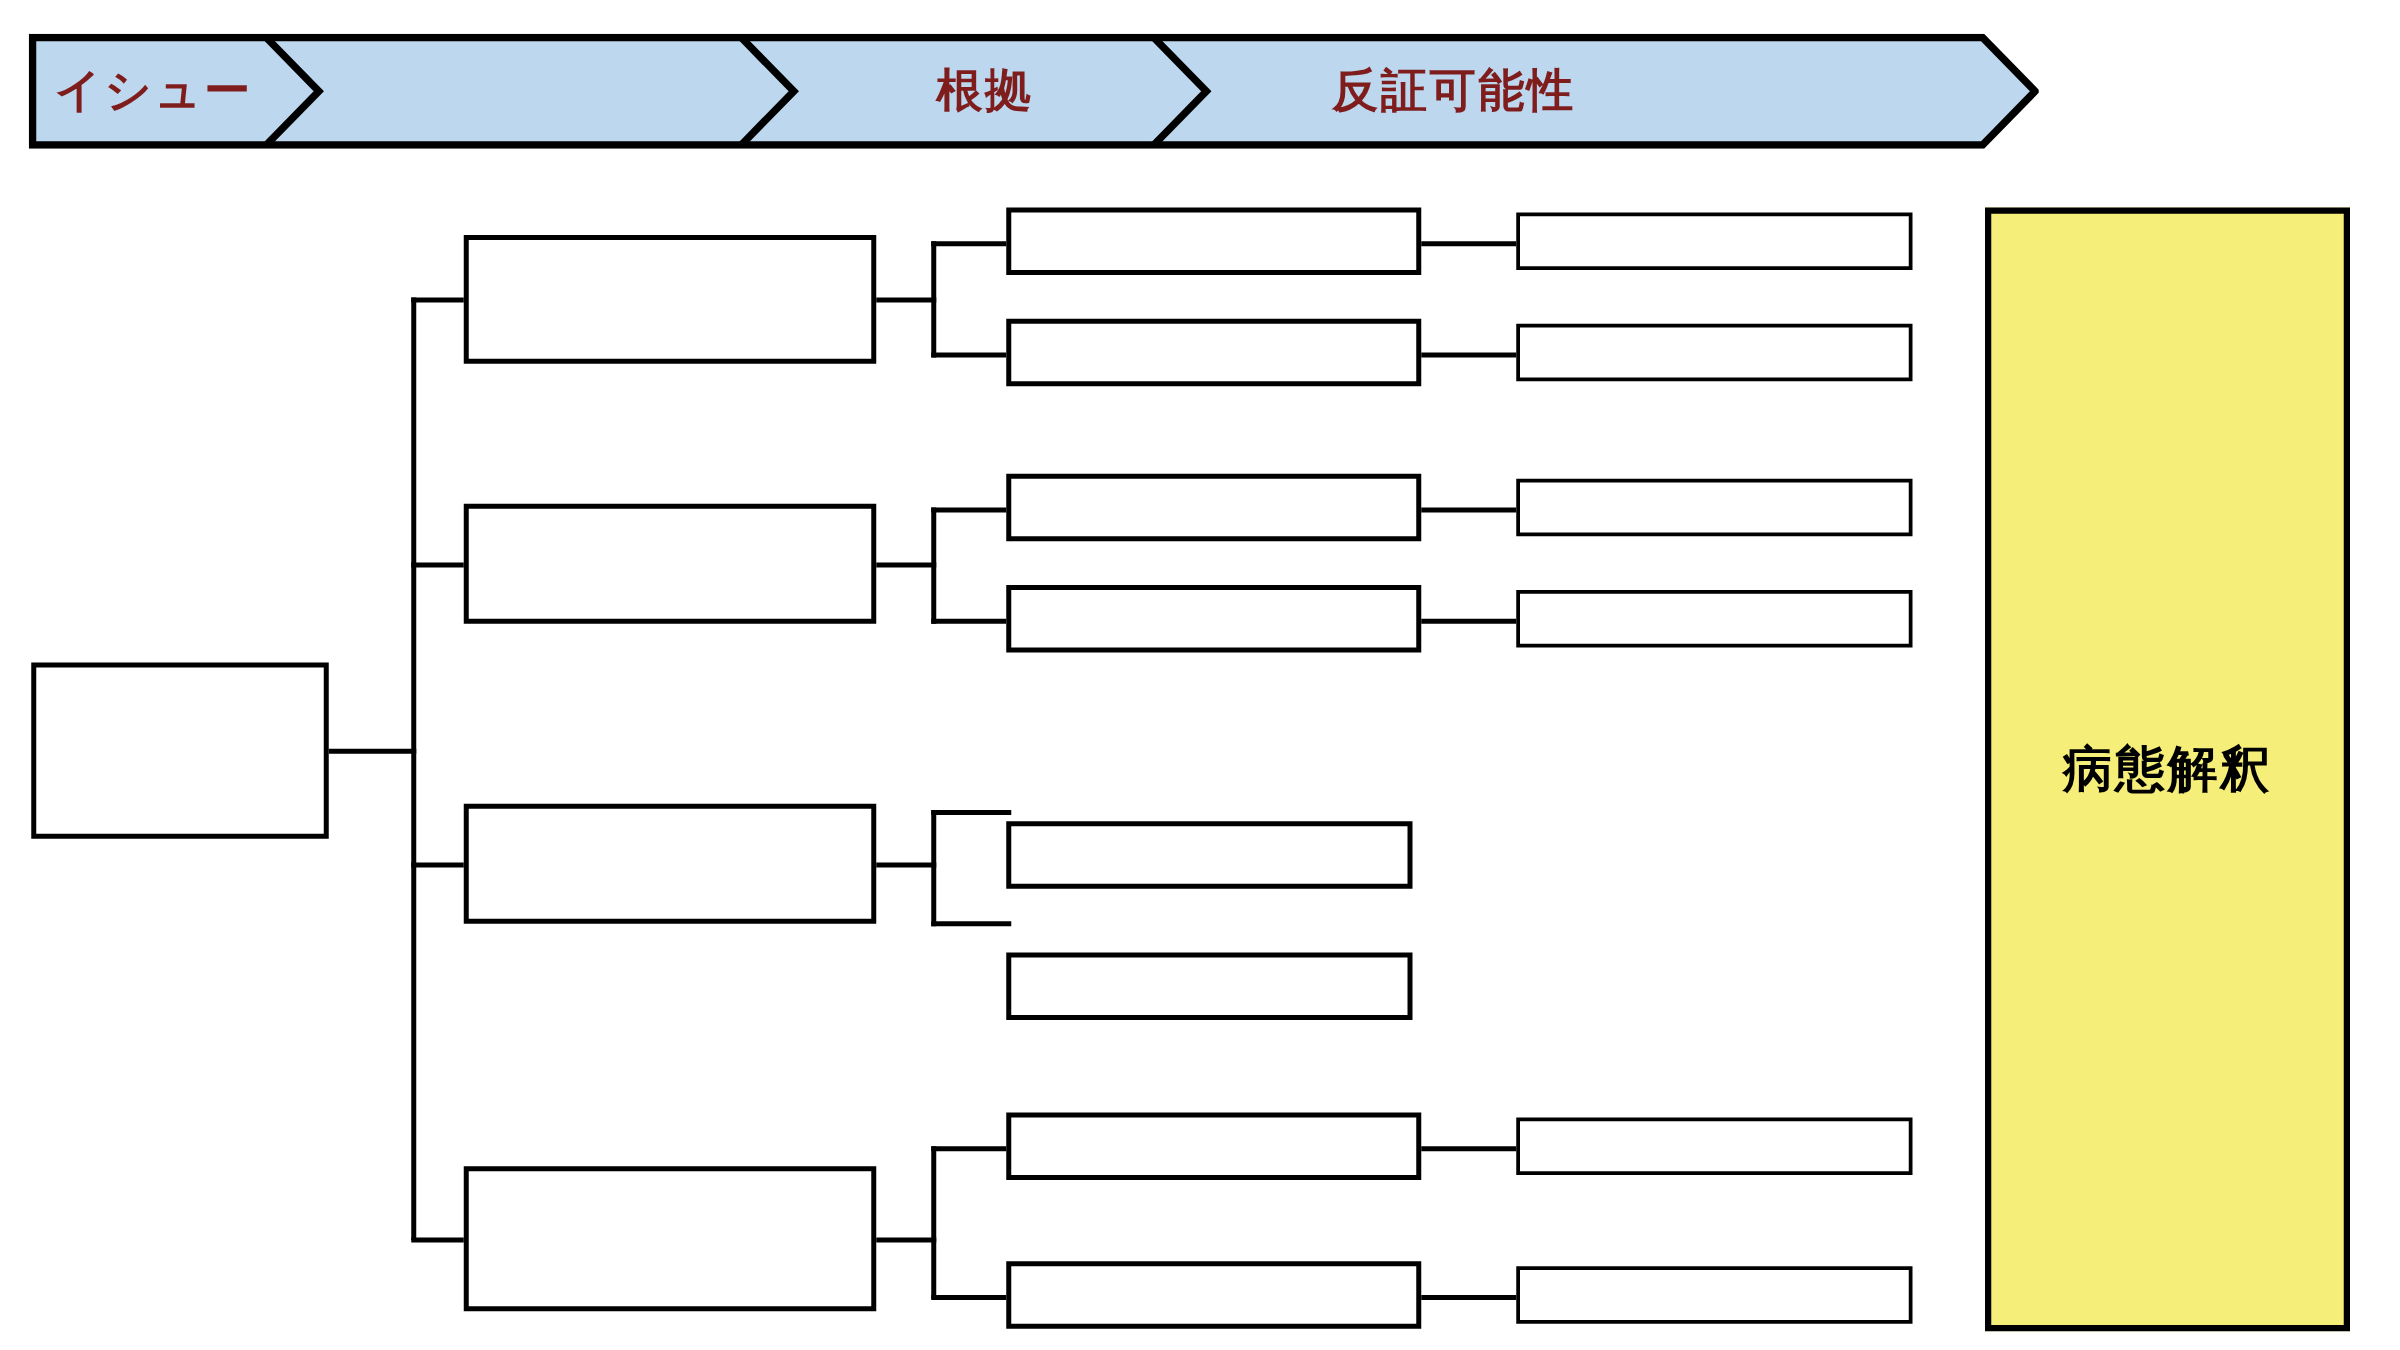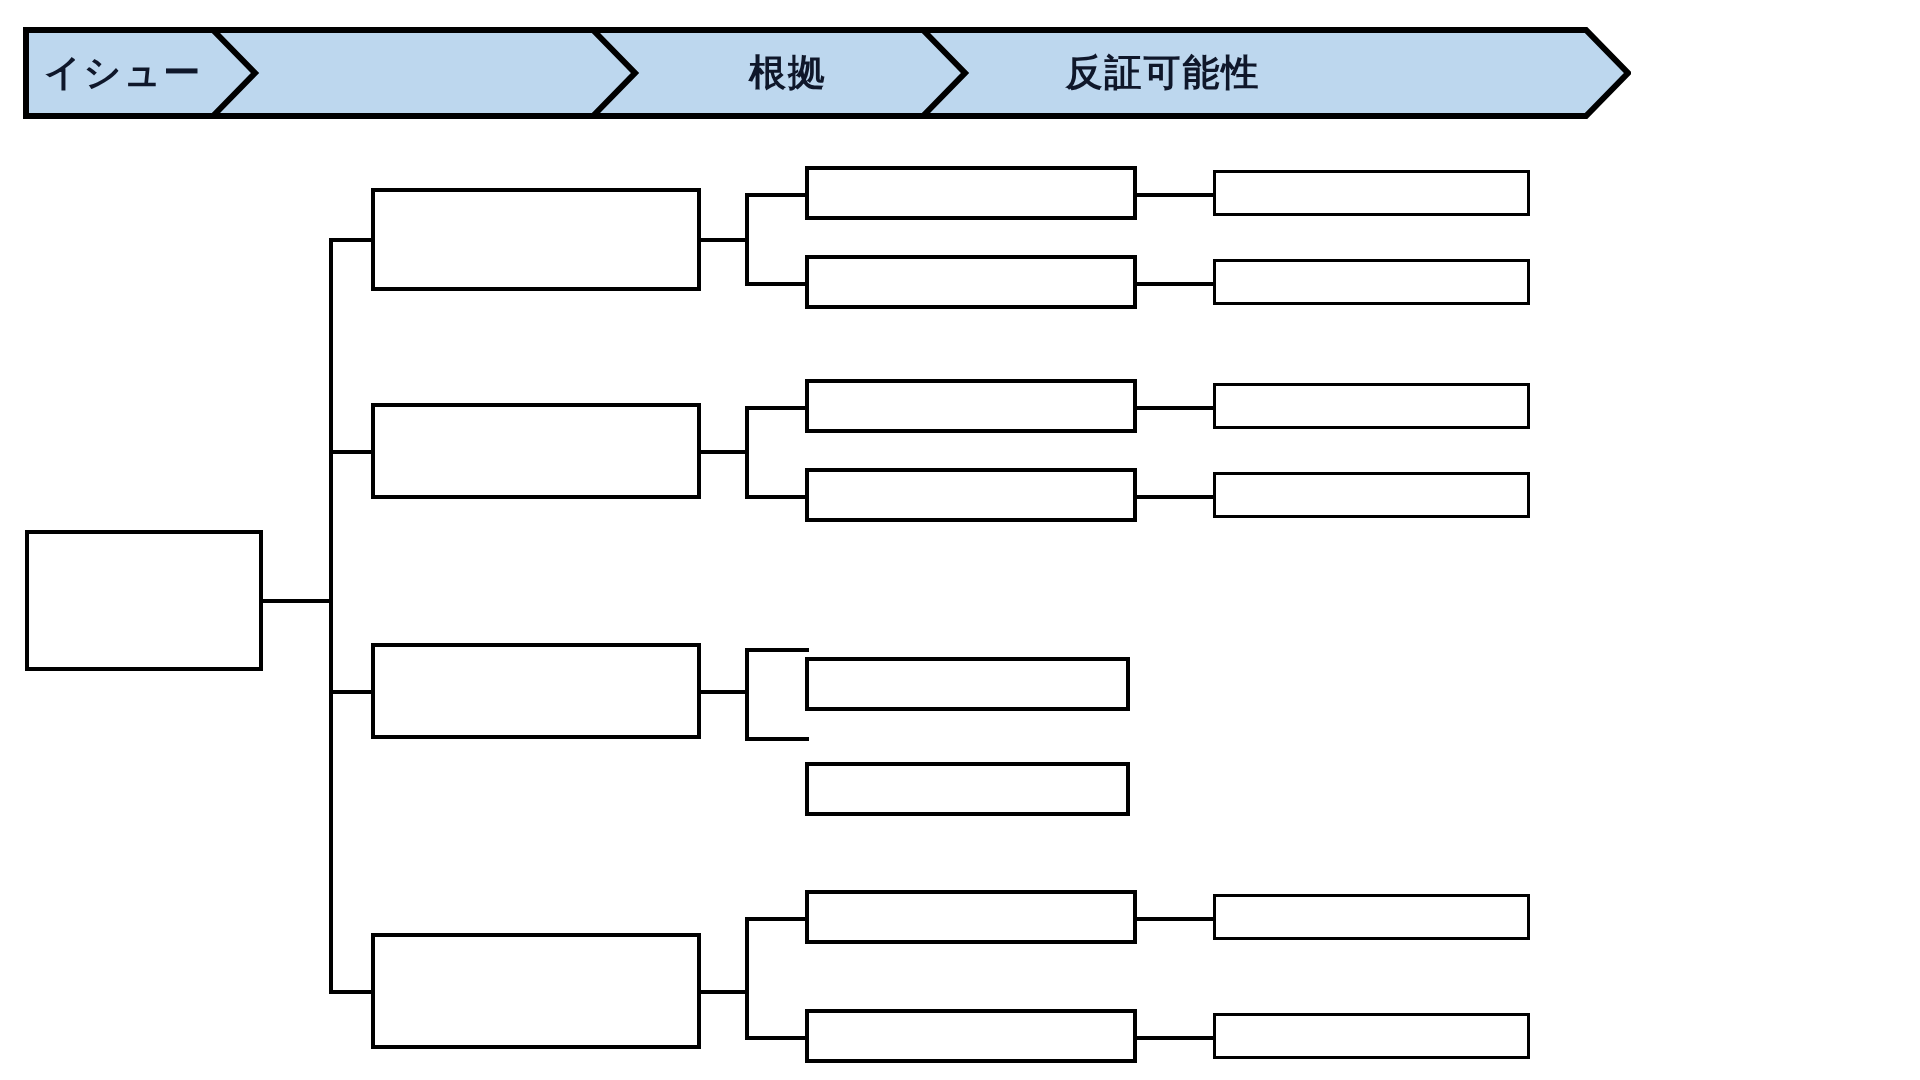--- a/index.html
+++ b/index.html
@@ -31,21 +31,21 @@
   #banner svg { display: block; }
   .banner-label {
     position: absolute;
     top: 0;
     height: 92px;
     display: flex;
     align-items: center;
     justify-content: center;
     font-size: 37px;
     font-weight: bold;
-    color: #0f172a;
+    color: #7f1d1d;
     letter-spacing: 2px;
     white-space: nowrap;
   }
 
   
   .node {
     position: absolute;
     box-sizing: border-box;
     background: #ffffff;
     border: 4px solid #000000;
@@ -205,14 +205,17 @@
     <span></span>
   </div>
 
   <div class="node fals" style="left:1213px;top:894px;width:317px;height:46px;">
     <span></span>
   </div>
   <div class="node fals" style="left:1213px;top:1013px;width:317px;height:46px;">
     <span></span>
   </div>
 
+  <div id="conclusion">
+    <span class="conc-text">病態解釈</span>
+  </div>
 
 </div>
 
 </body></html>

